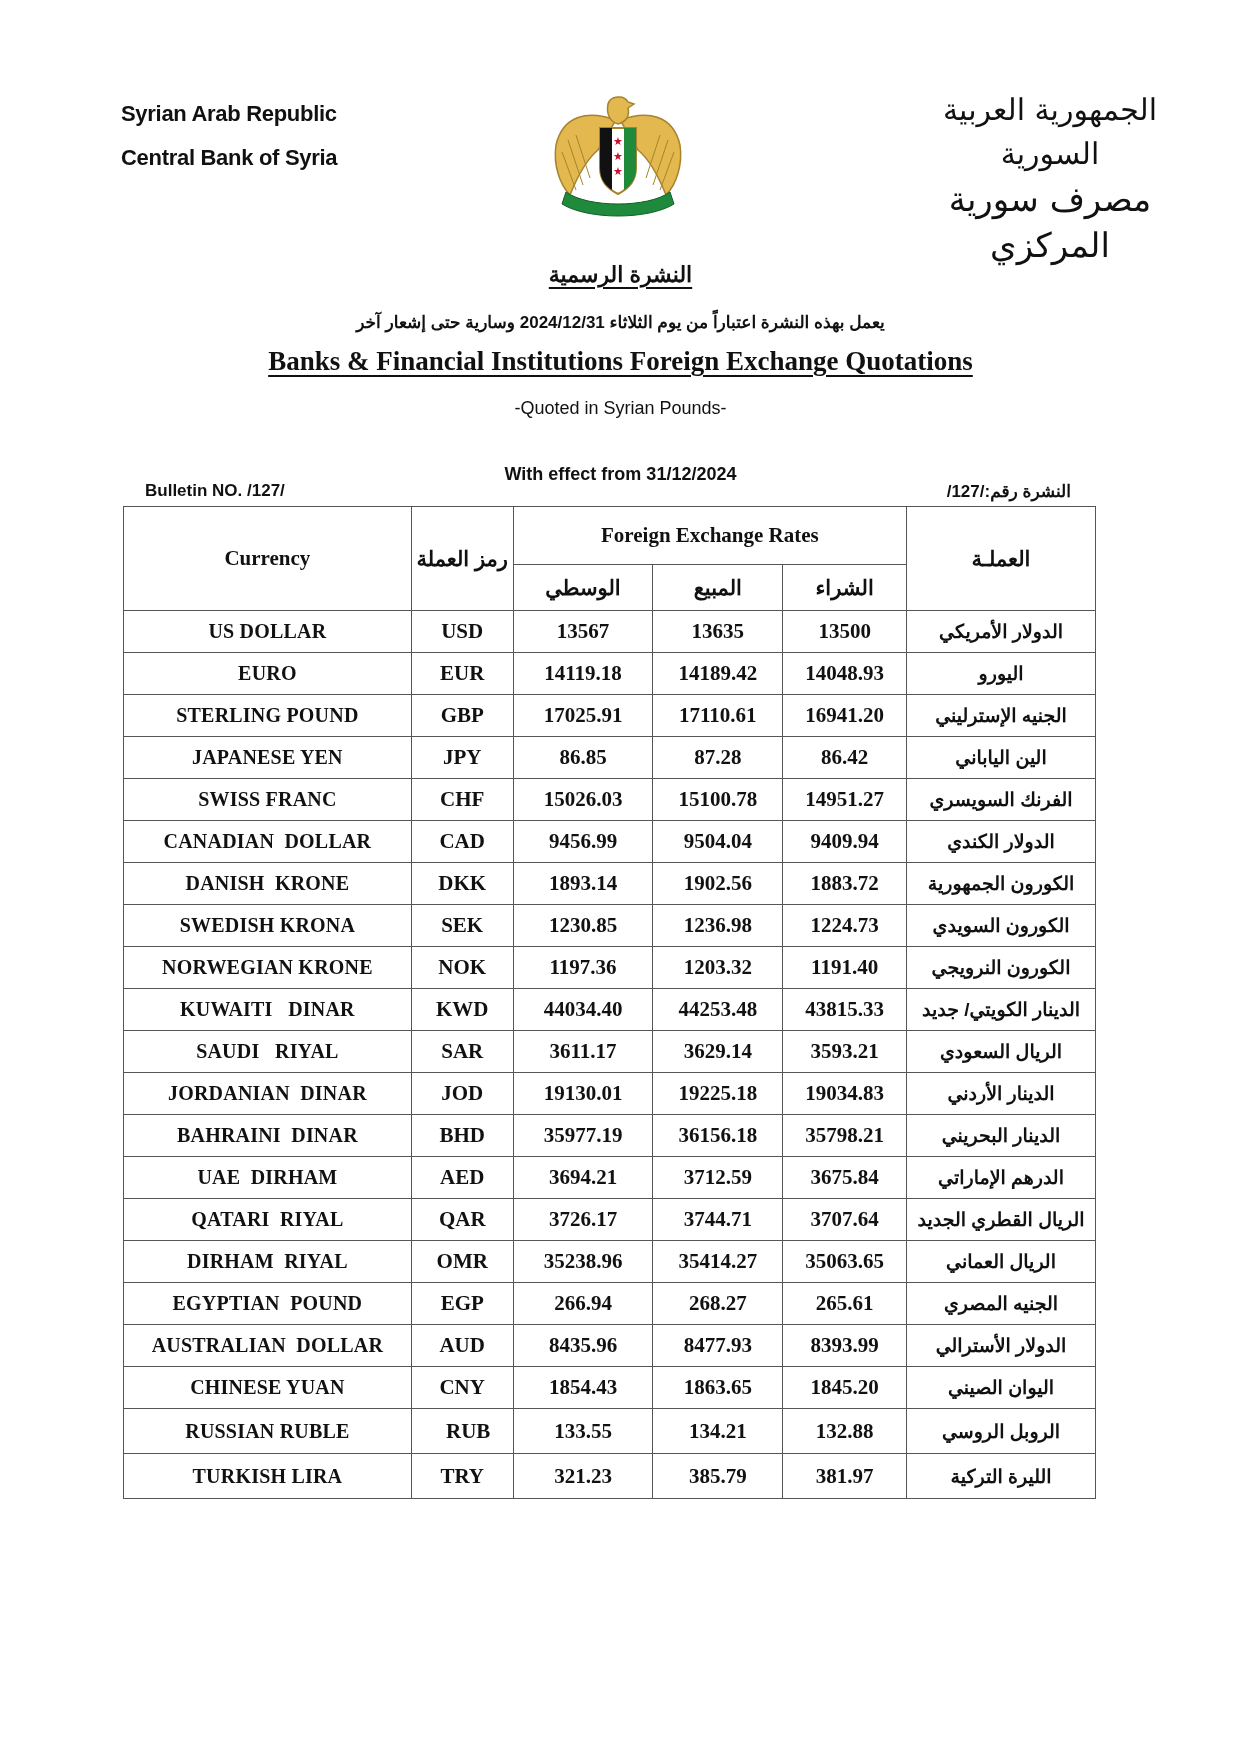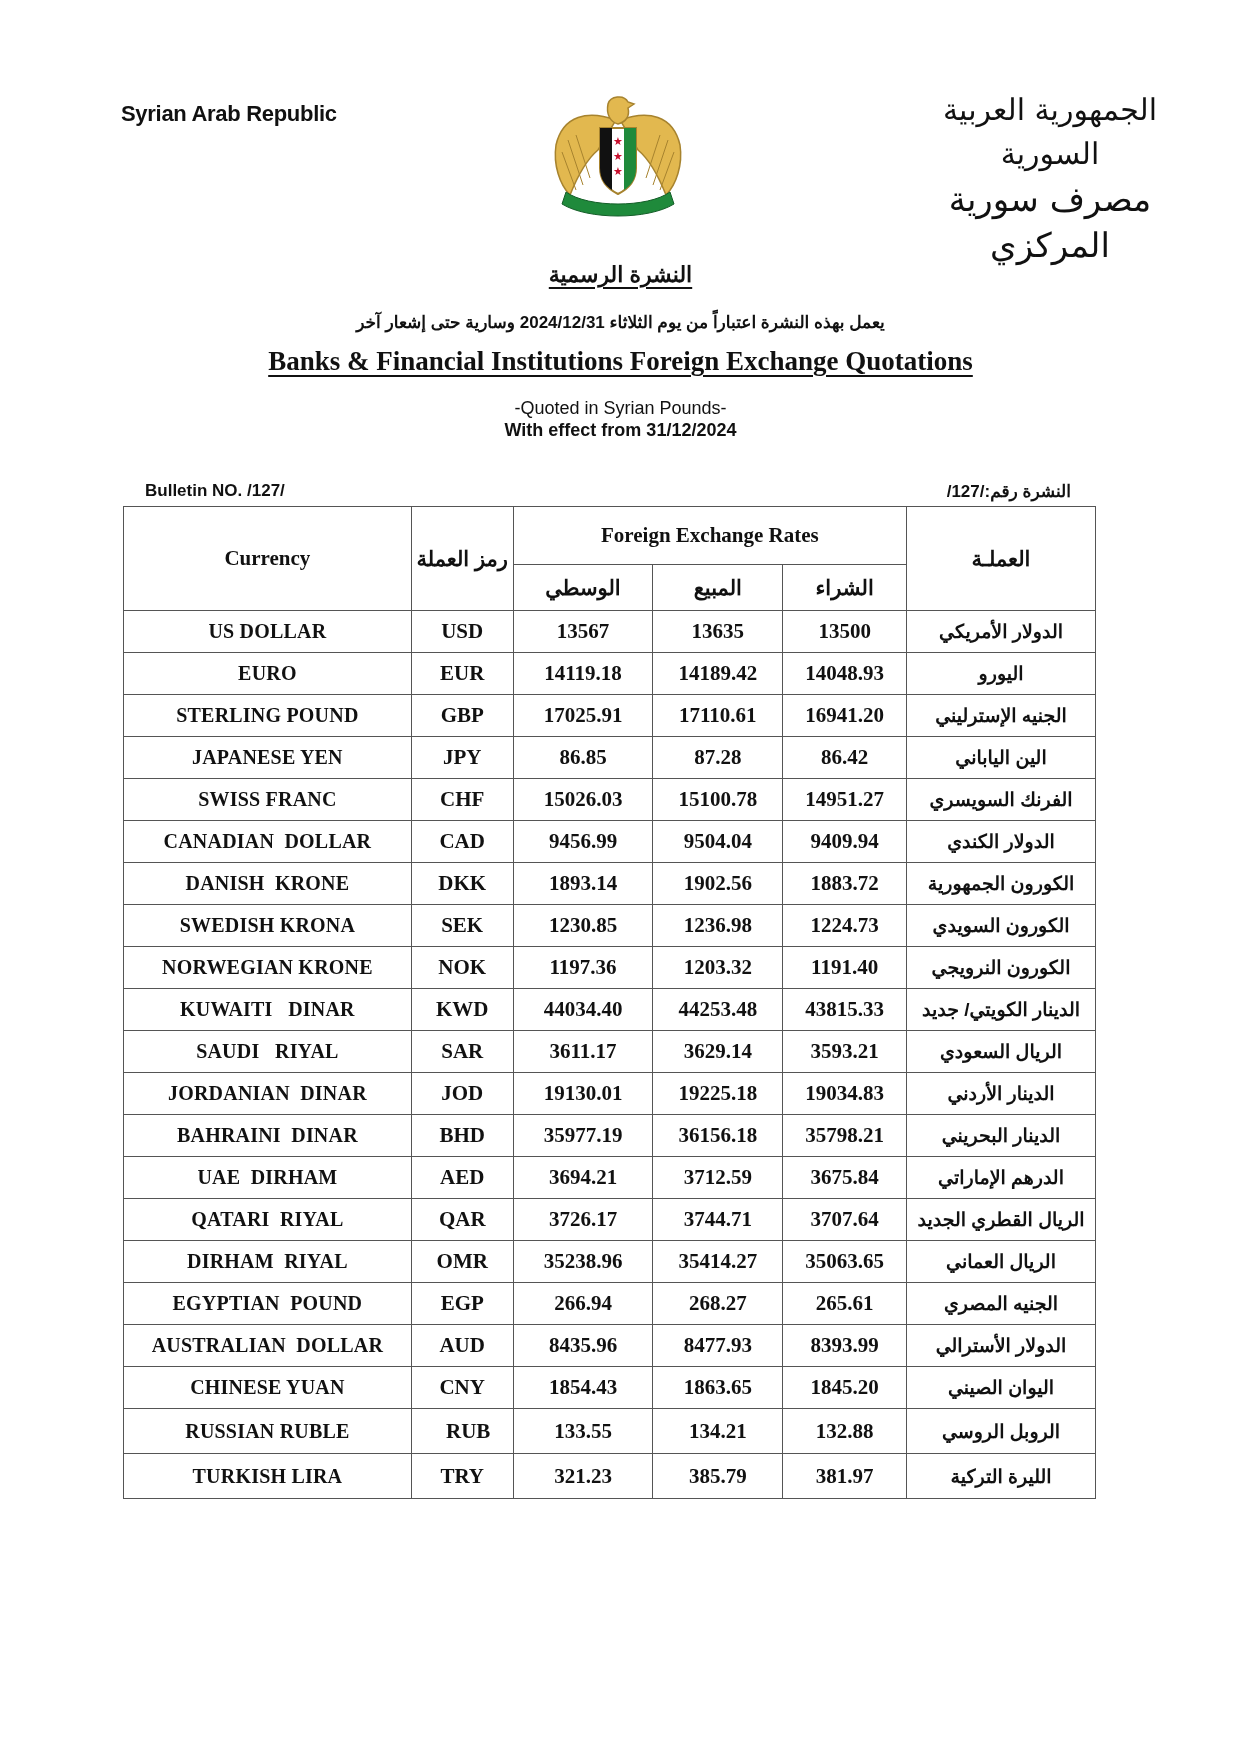--- a/index.html
+++ b/index.html
@@ -9,41 +9,42 @@
   .emblem { position: absolute; left: 548px; top: 90px; width: 140px; height: 130px; }
   .hdr-ar { position: absolute; left: 900px; top: 88px; width: 300px; text-align: center; font-family: "DejaVu Serif", serif; direction: rtl; }
   .hdr-ar .l1 { font-size: 30px; line-height: 44px; letter-spacing: 1px; }
   .hdr-ar .l2 { font-size: 34px; line-height: 46px; }
   .title-ar { position: absolute; left: 0; width: 1241px; top: 262px; text-align: center; font-family: "Liberation Sans", sans-serif; font-weight: bold; font-size: 22px; direction: rtl; }
   .title-ar span { text-decoration: underline; text-underline-offset: 5px; }
   .sub-ar { position: absolute; left: 0; width: 1241px; top: 312px; text-align: center; font-family: "Liberation Sans", sans-serif; font-weight: bold; font-size: 17px; direction: rtl; }
   .title-en { position: absolute; left: 0; width: 1241px; top: 346px; text-align: center; font-family: "Liberation Serif", serif; font-weight: bold; font-size: 27px; }
   .title-en span { text-decoration: underline; text-underline-offset: 5px; }
   .quoted { position: absolute; left: 0; width: 1241px; top: 398px; text-align: center; font-family: "Liberation Sans", sans-serif; font-size: 18px; }
-  .effect { position: absolute; left: 0; width: 1241px; top: 420px; text-align: center; font-family: "Liberation Sans", sans-serif; font-size: 18px; font-weight: 600; }
+  .effect { position: absolute; left: 0; width: 1241px; top: 464px; text-align: center; font-family: "Liberation Sans", sans-serif; font-size: 18px; font-weight: 600; }
   .bulletin-en { position: absolute; left: 145px; top: 481px; font-family: "Liberation Sans", sans-serif; font-weight: bold; font-size: 17px; }
   .bulletin-ar { position: absolute; right: 170px; top: 481px; font-family: "Liberation Sans", sans-serif; font-weight: bold; font-size: 17px; direction: rtl; }
 
   table.rates { position: absolute; left: 123px; top: 506px; width: 973px; border-collapse: collapse; font-family: "Liberation Serif", serif; font-weight: bold; }
   table.rates td, table.rates th { border: 1.5px solid #555; text-align: center; padding: 0; }
   table.rates th { font-size: 21px; font-weight: bold; }
   .h-row1 th { height: 57px; }
   .h-row2 th { height: 45px; }
   th.ar, td.ar { font-family: "Liberation Sans", sans-serif; direction: rtl; }
   th.sym { font-size: 18px; }
   td { height: 41px; font-size: 21px; }
   td.name { font-size: 20px; letter-spacing: 0.2px; }
   td.ar { font-size: 19px; }
   col.c1 { width: 288px; } col.c2 { width: 102px; } col.c3 { width: 140px; } col.c4 { width: 130px; } col.c5 { width: 124px; } col.c6 { width: 189px; }
 </style>
 </head>
 <body>
 
 <div class="hdr-en">
   <div>Syrian Arab Republic</div>
+  <div>Central Bank of Syria</div>
 </div>
 
 <div class="emblem">
   <svg width="140" height="130" viewBox="0 0 140 130">
 
     <path d="M68 30 C40 20 15 25 8 55 C5 75 12 95 22 105 C30 85 38 70 50 60 Z" fill="#e2b84f" stroke="#a7832e" stroke-width="1.5"></path>
     <path d="M72 30 C100 20 125 25 132 55 C135 75 128 95 118 105 C110 85 102 70 90 60 Z" fill="#e2b84f" stroke="#a7832e" stroke-width="1.5"></path>
     <g stroke="#a7832e" stroke-width="1" fill="none">
       <path d="M20 50 L35 95"></path>
         <path d="M28 45 L42 88"></path>

